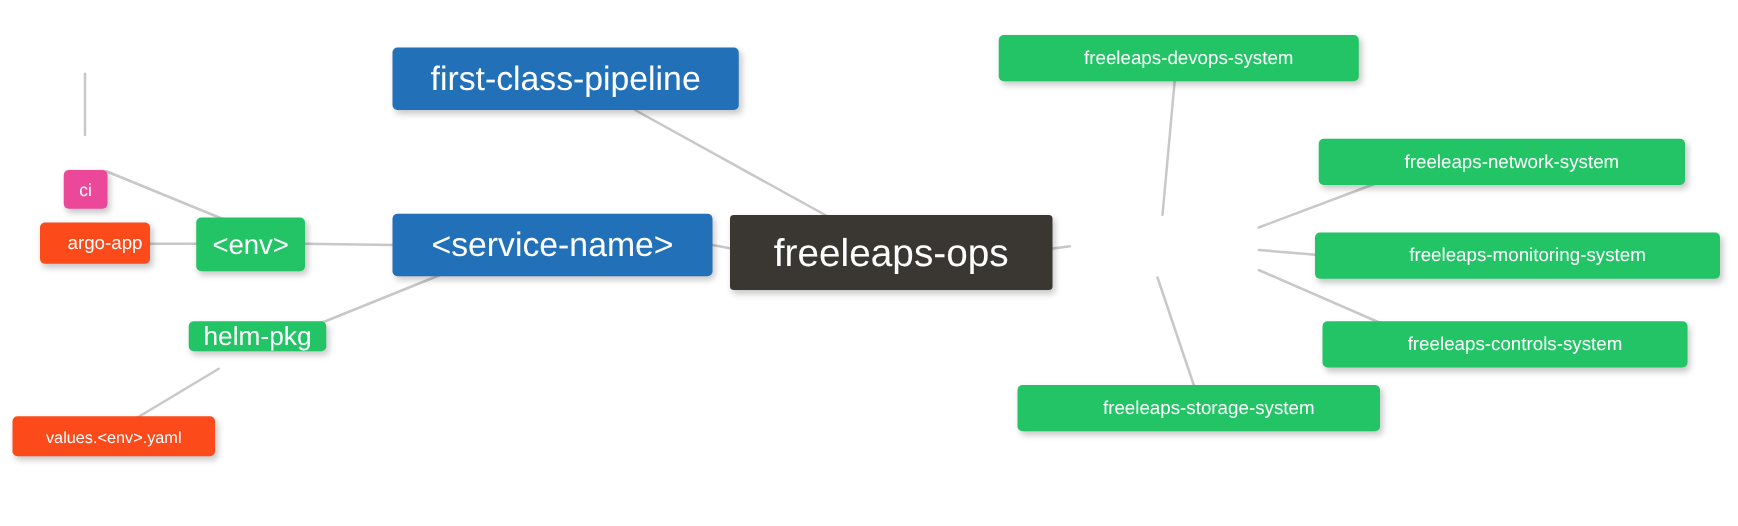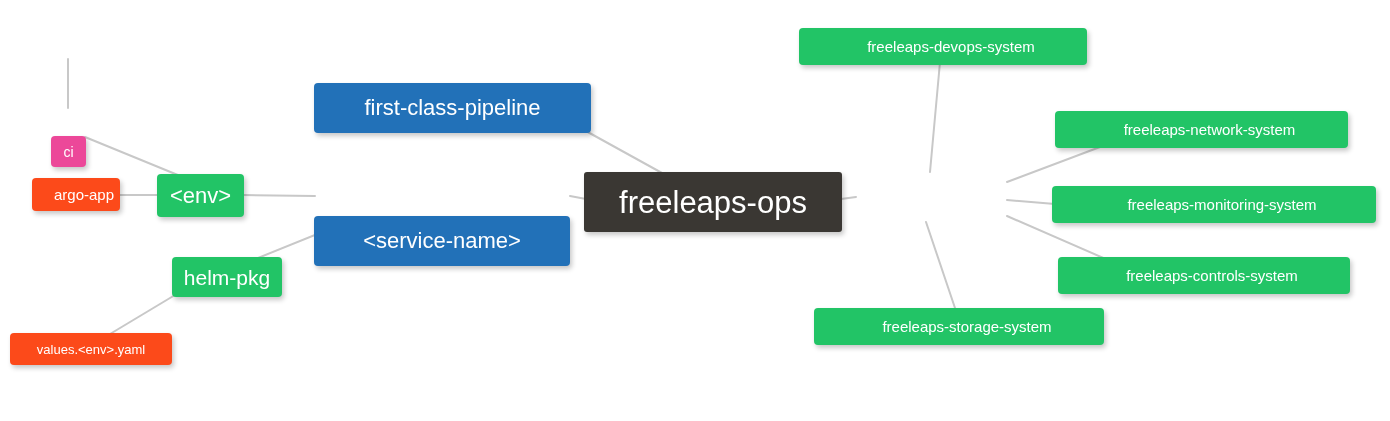--- a/index.html
+++ b/index.html
@@ -48,21 +48,21 @@
   .node-root {
     background: #3a3733;
     border-radius: 3px;
   }
   .node-blue { background: #2271b8; }
   .node-green { background: #22c466; }
   .node-orange { background: #f9a825; }
   .node-red { background: #fc4a1a; }
 
   .size-root   { font-size: 31px; }
-  .size-l1     { font-size: 22px; margin-top: 45px; }
+  .size-l1     { font-size: 27px; }
   .size-l1s    { font-size: 26px; }
   .size-l2     { font-size: 21px; }
   .size-l2b    { font-size: 22px; }
   .size-l3     { font-size: 15px; padding-left: 16px; }
   .size-l3s    { font-size: 13px; }
   .size-small  { font-size: 14px; }
 </style>
 </head>
 <body>
 
@@ -109,21 +109,21 @@
   </div>
 
   <div class="node node-green size-l2b" style="left: 157px; top: 174px; width: 87px; height: 43px; background: rgb(34, 196, 102); color: rgb(255, 255, 255);">
     <span>&lt;env&gt;</span>
   </div>
 
   <div class="node node-red size-l3s" style="left: 10px; top: 333px; width: 162px; height: 32px; background: rgb(252, 74, 26); color: rgb(255, 255, 255);">
     <span>values.&lt;env&gt;.yaml</span>
   </div>
 
-  <div class="node node-green size-l2" style="left: 151px; top: 257px; width: 110px; height: 40px; background: rgb(34, 196, 102); color: rgb(255, 255, 255); margin-left: 21px;">
+  <div class="node node-green size-l2" style="left: 151px; top: 257px; width: 110px; height: 24px; background: rgb(34, 196, 102); color: rgb(255, 255, 255);">
     <span>helm-pkg</span>
   </div>
 
   <div class="node node-blue size-l1" style="left: 314px; top: 38px; width: 277px; height: 50px; background: rgb(34, 113, 184); color: rgb(255, 255, 255);">
     <span>first-class-pipeline</span>
   </div>
 
   <div class="node node-blue size-l1" style="left: 314px; top: 171px; width: 256px; height: 50px; background: rgb(34, 113, 184); color: rgb(255, 255, 255);">
     <span>&lt;service-name&gt;</span>
   </div>

